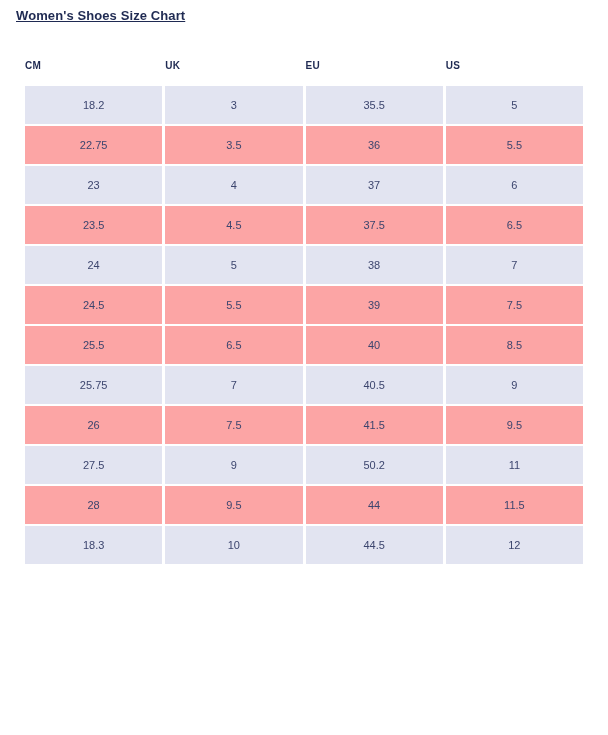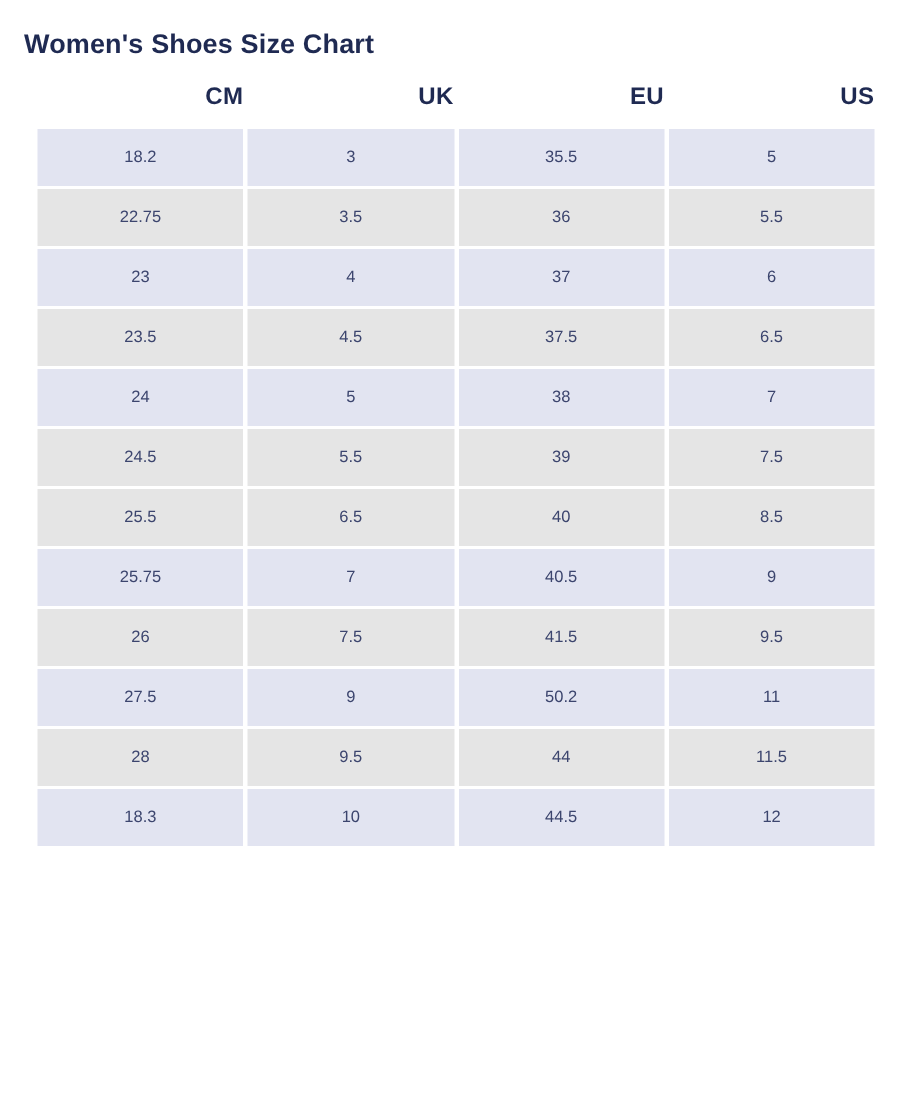--- a/index.html
+++ b/index.html
@@ -18,62 +18,63 @@
   .page {
     position: relative;
     width: 608px;
     height: 735px;
     background: #ffffff;
   }
 
   .page-title {
     position: absolute;
     left: 16px;
-    top: 21px;
-    font-size: 18px;
+    top: 8px;
+    font-size: 13px;
     font-weight: bold;
     color: #1f2a52;
     letter-spacing: 0.1px;
     line-height: 16px;
+    text-decoration: underline;
   }
 
   .size-table {
     position: absolute;
     left: 22px;
     top: 44px;
     width: 564px;
     border-collapse: separate;
     border-spacing: 3px 2px;
     table-layout: fixed;
   }
 
   .size-table th {
     height: 38px;
-    font-size: 16px;
+    font-size: 10px;
     font-weight: bold;
     color: #1f2a52;
     background: #ffffff;
-    text-align: right;
+    text-align: left;
     vertical-align: middle;
     padding: 0;
     letter-spacing: 0.3px;
   }
 
   .size-table td {
     height: 38px;
     font-size: 11px;
     font-weight: normal;
     color: #3c456e;
     text-align: center;
     vertical-align: middle;
     padding: 0;
   }
 
   tr.row-light td { background: #e2e4f1; }
-  tr.row-dark  td { background: #e5e5e5; }
+  tr.row-dark  td { background: #fca5a5; }
 </style>
 </head>
 <body>
 
 <div class="page">
 
   <div class="page-title">Women's Shoes Size Chart</div>
 
   <table class="size-table">
     <thead>

